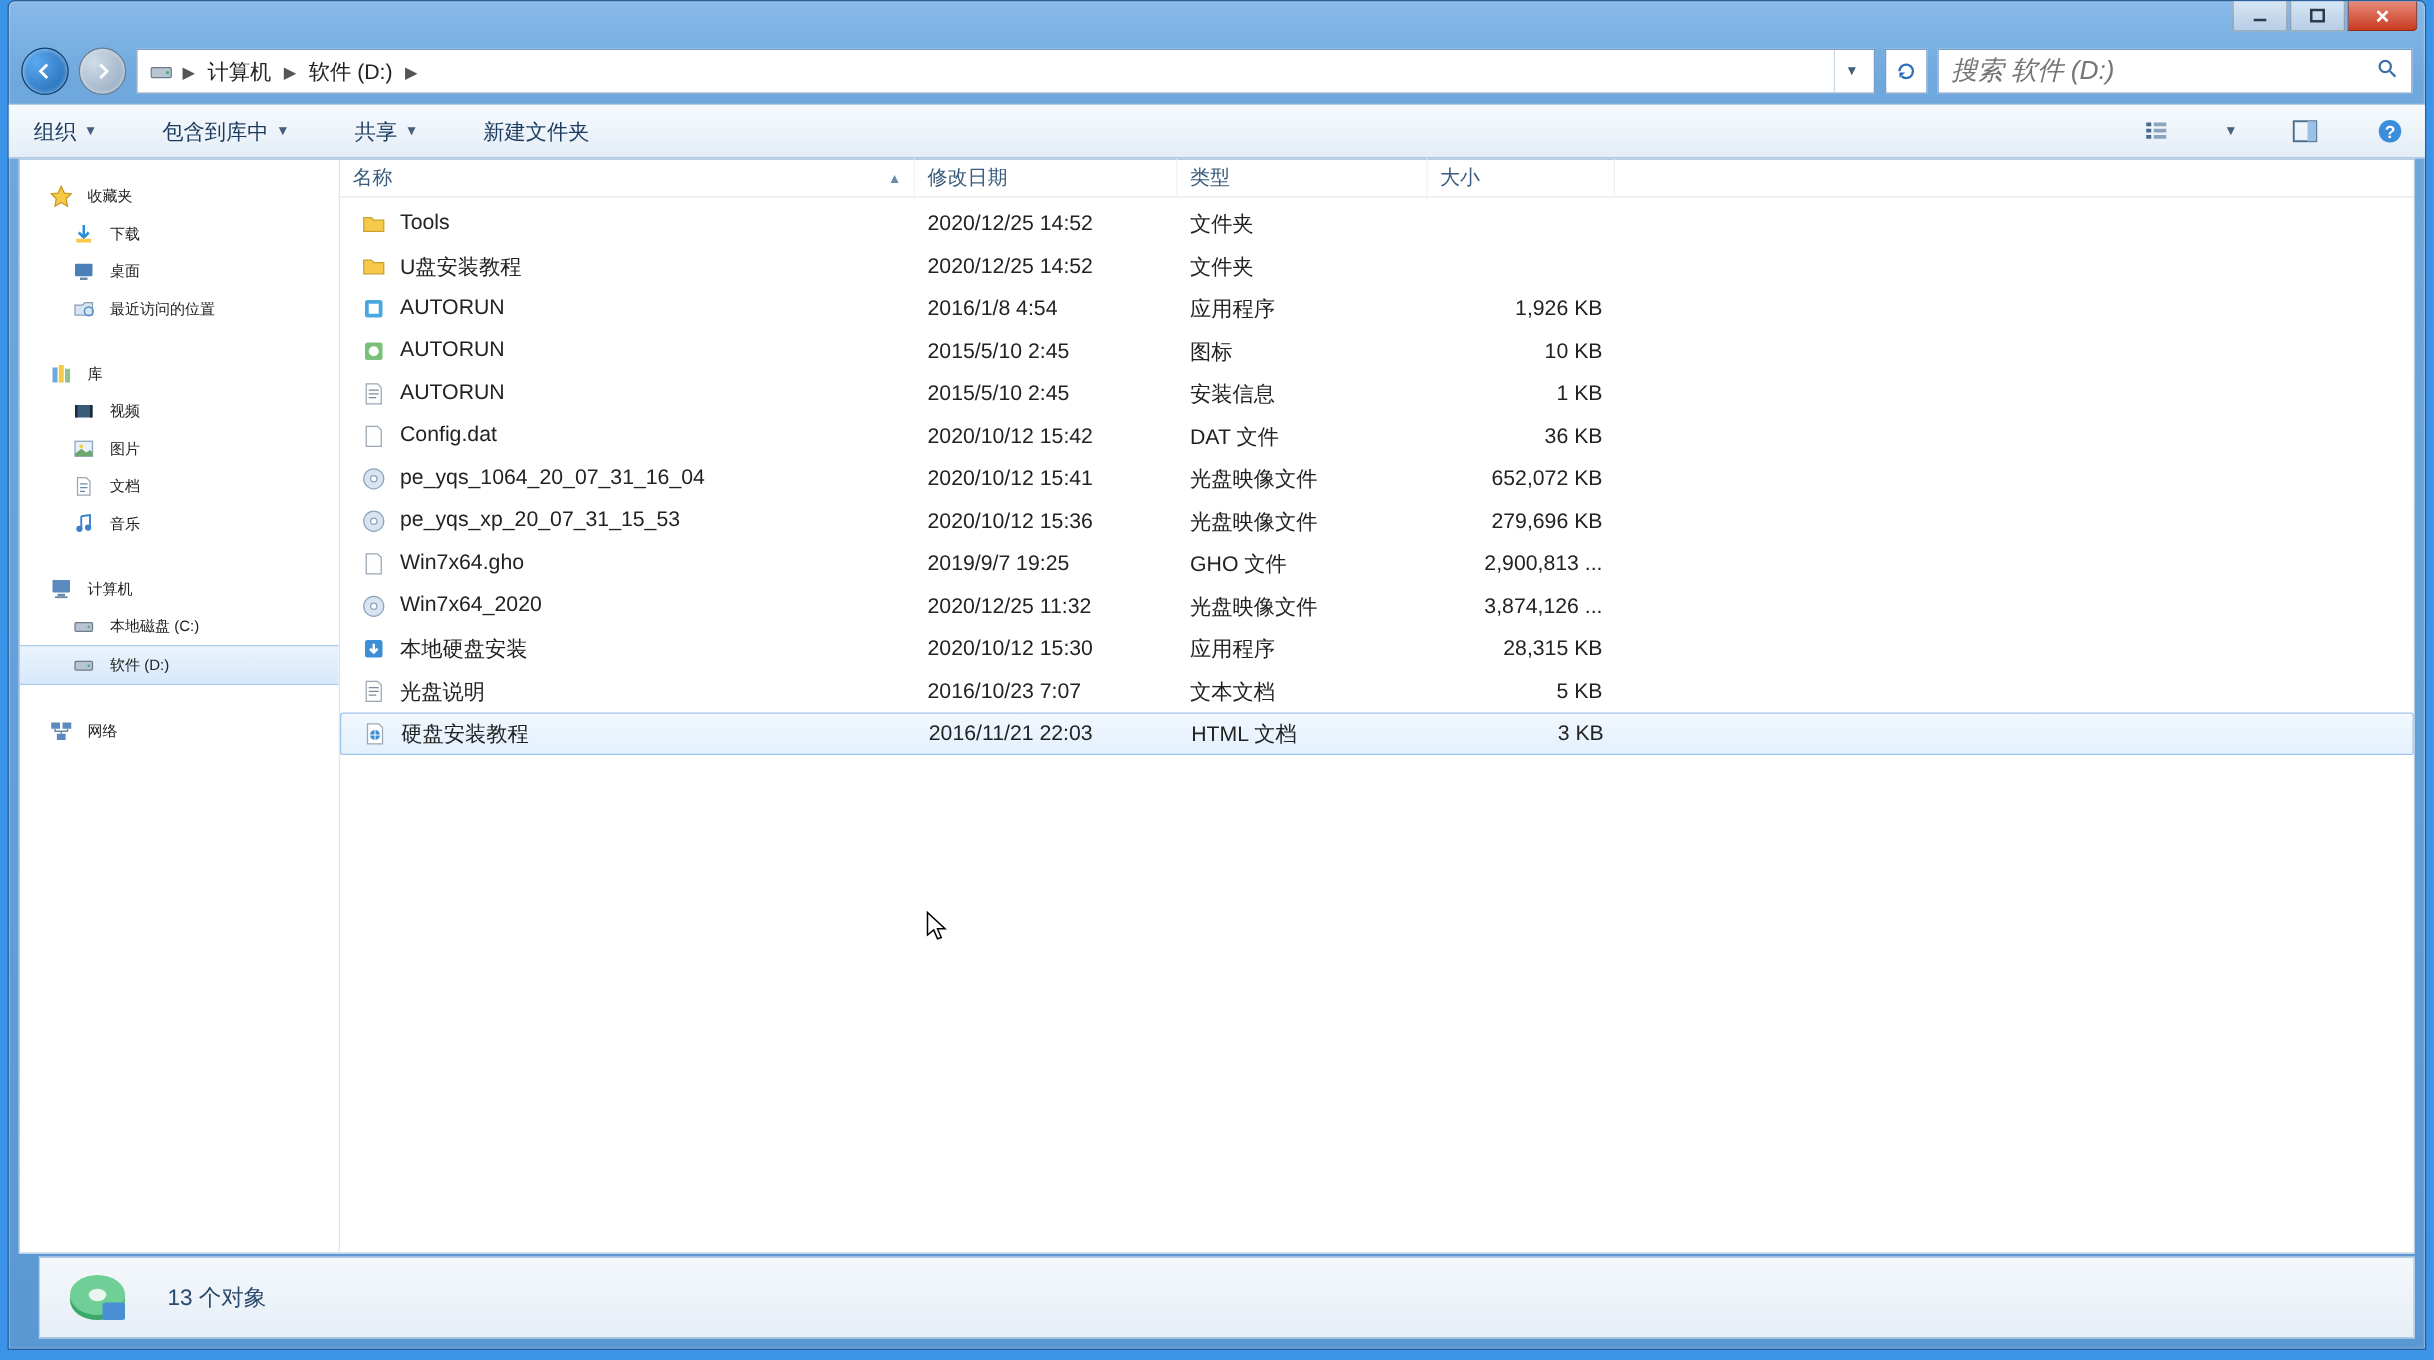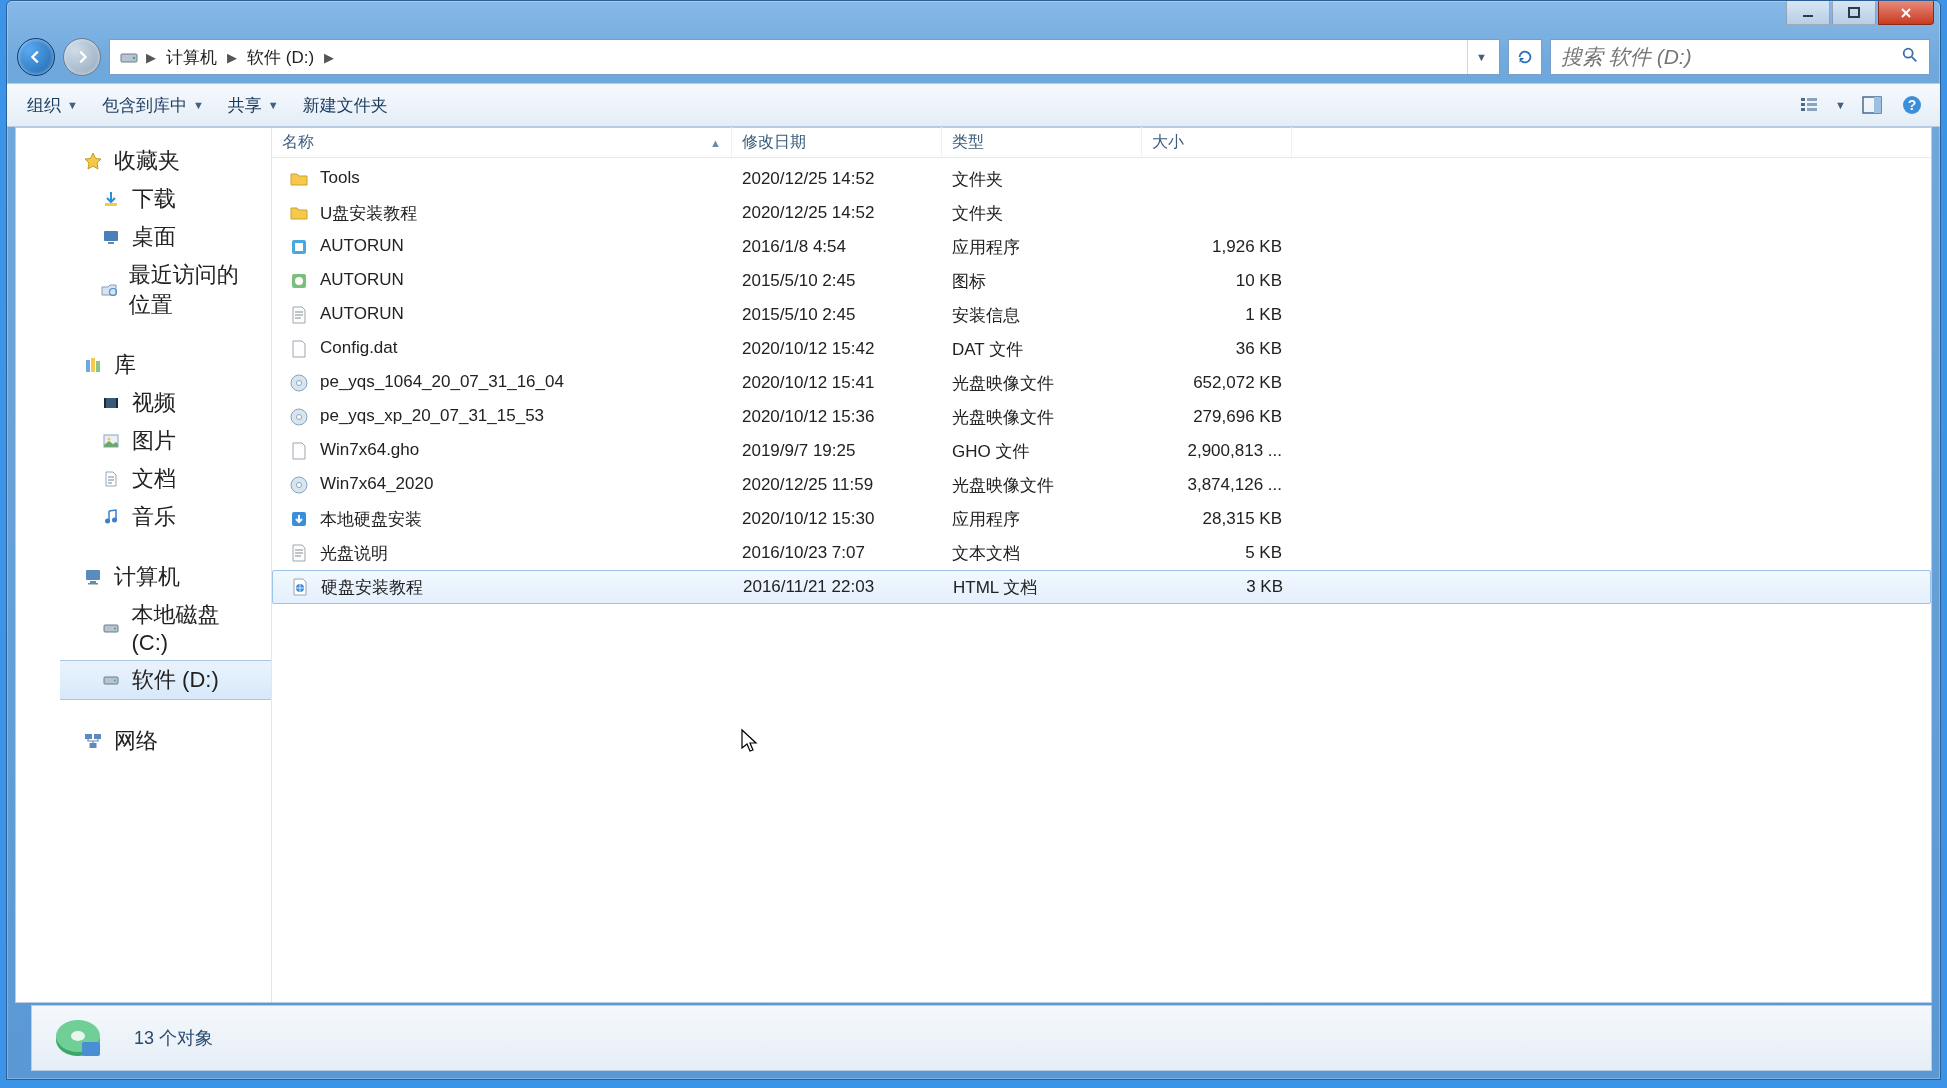--- a/index.html
+++ b/index.html
@@ -27,30 +27,30 @@
 .crumb { padding:0 8px; height:100%; display:flex; align-items:center; font-size:17px; color:#222; cursor:pointer; }
 .crumbsep { color:#555; padding:0 2px; font-size:13px; }
 .addrdrop { width:28px; height:100%; display:flex; align-items:center; justify-content:center; border-left:1px solid #ccd9e8; cursor:pointer; }
 .refresh { width:34px; height:36px; background:#fff; border:1px solid #7a9ec9; display:flex; align-items:center; justify-content:center; cursor:pointer; }
 .searchbox { width:380px; height:36px; background:#fff; border:1px solid #7a9ec9; display:flex; align-items:center; padding:0 10px; }
 .searchbox input { flex:1; border:none; outline:none; font-size:21px; font-style:italic; color:#888; background:transparent; }
 .searchbox .sicon { color:#3b6fa8; }
 
 
 .toolbar { height:44px; background:linear-gradient(to bottom,#f6fafe,#e4edf6); border-top:1px solid #b8cde3; border-bottom:1px solid #b8cde3;
-  display:flex; align-items:center; padding:0 14px; gap:12px; font-size:17px; color:#1a3a5e; }
+  display:flex; align-items:center; padding:0 14px; gap:40px; font-size:17px; color:#1a3a5e; }
 .tbtn { display:flex; align-items:center; gap:6px; cursor:pointer; padding:4px 6px; }
 .tspacer { flex:1; }
 .ticon { width:28px; height:28px; display:flex; align-items:center; justify-content:center; cursor:pointer; }
 
 
 .body { position:absolute; left:8px; right:8px; top:126px; bottom:76px; background:#fff; border:1px solid #b8cde3; display:flex; }
 .sidebar { width:256px; border-right:1px solid #e0e6ec; padding:14px 0; overflow:auto; }
 .sgrp { margin-bottom:22px; }
-.sitem { display:flex; align-items:center; gap:10px; padding:4px 12px 4px 40px; font-size:22px; color:#222; cursor:pointer;margin-left:44px; }
+.sitem { display:flex; align-items:center; gap:10px; padding:4px 12px 4px 40px; font-size:12px; color:#222; cursor:pointer; }
 .sitem.hdr { padding-left:22px; font-weight:400; }
 .sitem.sel { background:linear-gradient(to bottom,#eaf3fc,#d7e8fa); border:1px solid #a8c8ea; border-left:none; border-right:none; }
 .sicon2 { width:22px; height:22px; display:flex; align-items:center; justify-content:center; }
 
 
 .flist { flex:1; display:flex; flex-direction:column; }
 .fhdr { height:30px; display:flex; align-items:center; border-bottom:1px solid #e4e9ef; font-size:16px; color:#3a5b7c; }
 .fhdr .col, .frow .col { padding:16px 10px; }
 .col.name { width:460px; display:flex; align-items:flex-start; gap:10px; }
 .col.date { width:210px; }
@@ -472,21 +472,21 @@
           <div class="frow">
             <div class="col name">
               <span class="ficon">
                 <svg width="20" height="20" viewBox="0 0 20 20">
                   <circle cx="10" cy="10" r="8" fill="#d8e4ef" stroke="#8aa4bd"></circle>
                   <circle cx="10" cy="10" r="2.5" fill="#fff" stroke="#8aa4bd"></circle>
                 </svg>
               </span>
               <span>Win7x64_2020</span>
             </div>
-            <div class="col date">2020/12/25 11:59</div>
+            <div class="col date">2020/12/25 11:32</div>
             <div class="col type">光盘映像文件</div>
             <div class="col size">3,874,126 ...</div>
           </div>
           <div class="frow">
             <div class="col name">
               <span class="ficon">
                 <svg width="20" height="20" viewBox="0 0 20 20">
                   <rect x="3" y="3" width="14" height="14" fill="#3a8fd8" rx="2"></rect>
                   <path d="M10 6 L10 12 M7 10 L10 13 L13 10" stroke="#fff" stroke-width="2" fill="none"></path>
                 </svg>

